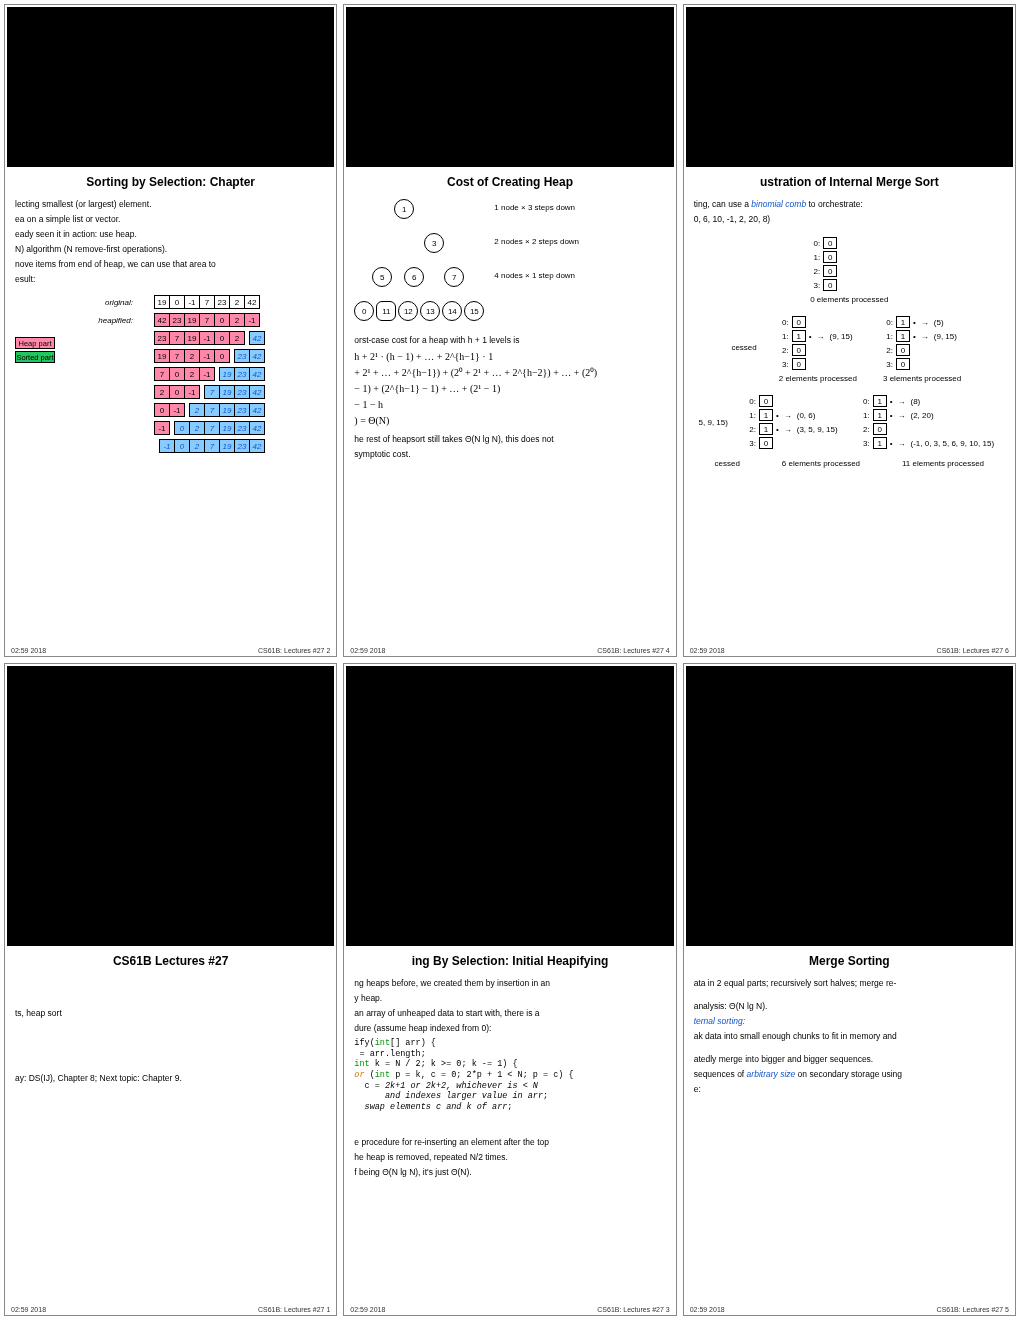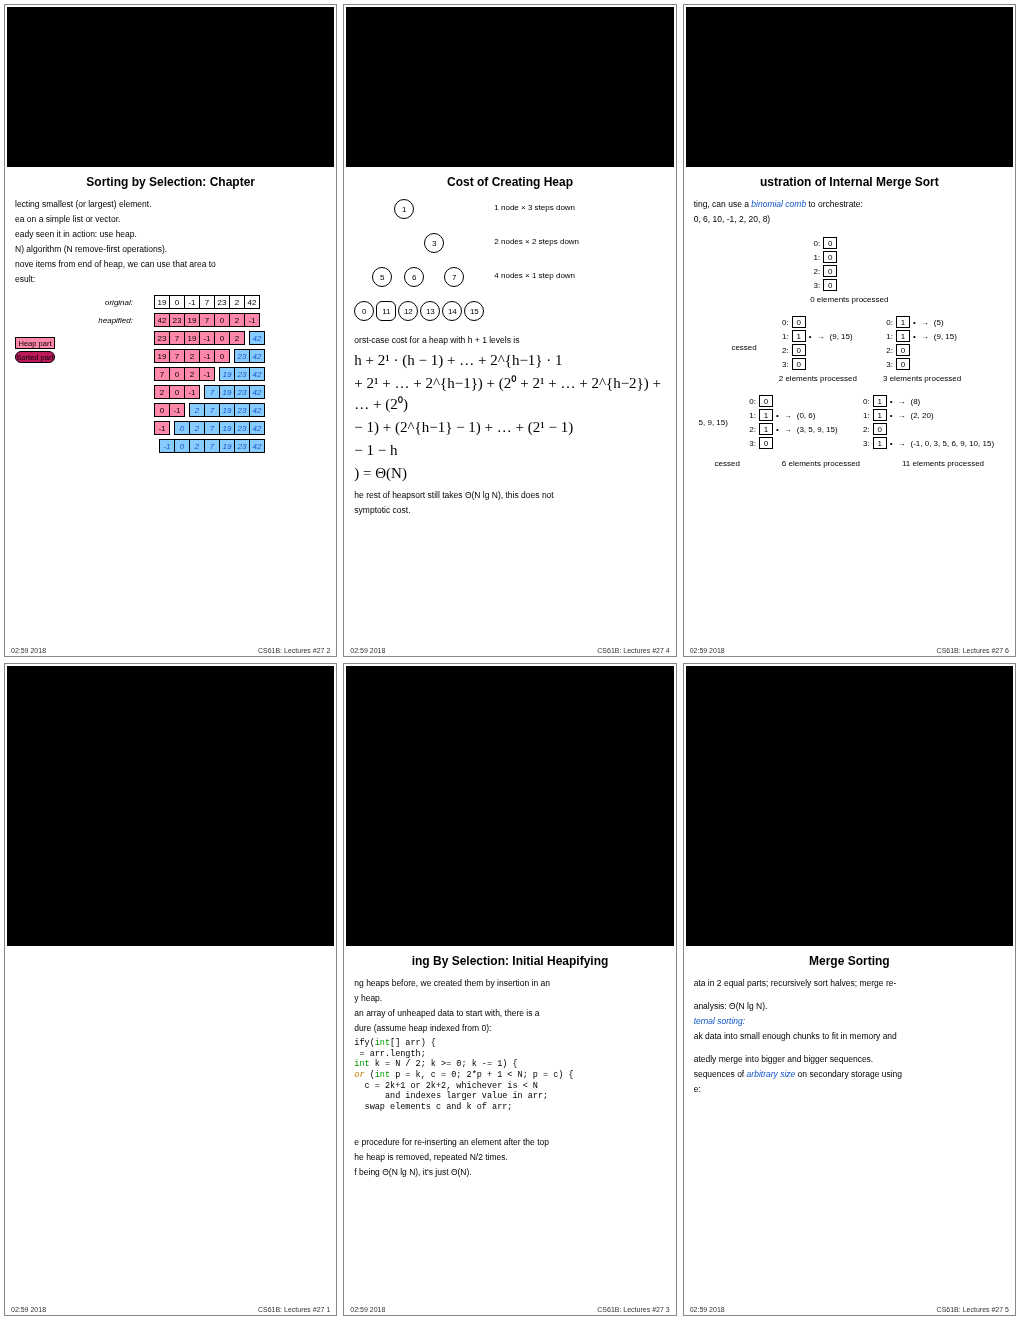--- a/index.html
+++ b/index.html
@@ -42,21 +42,21 @@
   }
   .slide .footer {
     position: absolute;
     bottom: 2px; left: 6px; right: 6px;
     display: flex;
     justify-content: space-between;
     font-size: 7px;
     color: #333;
   }
   .body-text { font-size: 8.5px; line-height: 1.3; margin-bottom: 4px; }
-  .italic { }
+  .italic { font-style: italic; }
   .blue { color: #1155cc; font-style: italic; }
   .code {
     font-family: "Courier New", monospace;
     font-size: 8.5px;
     white-space: pre;
     line-height: 1.25;
   }
   .kw-int  { color: #009900; }
   .kw-for  { color: #cc7700; font-style: italic; }
 
@@ -78,21 +78,21 @@
   .leg-sw { width:40px; height:12px; border:1px solid #000; font-size:7.5px;
             display:flex; align-items:center; justify-content:center; }
 
   
   .tree { position:relative; height:130px; margin-bottom:6px; }
   .tnode { position:absolute; width:20px; height:20px; border:1px solid #000;
            border-radius:50%; display:flex; align-items:center; justify-content:center;
            font-size:8px; background:#fff; z-index:2; }
   .tnote { position:absolute; font-size:8px; }
 
-  .math { font-family: 'Times New Roman', serif; font-size:15px; line-height:1.4; margin:2px 0; }
+  .math { font-family: 'Times New Roman', serif; font-size:10px; line-height:1.4; margin:2px 0; }
 
   
   .comb { display:flex; flex-direction:column; align-items:flex-start; gap:2px; margin:4px auto; }
   .comb-row { display:flex; align-items:center; gap:3px; font-size:8px; }
   .comb-idx { width:10px; text-align:right; }
   .comb-box { width:14px; height:12px; border:1px solid #000;
               display:flex; align-items:center; justify-content:center; font-size:8px; }
   .comb-arrow::after { content:"→"; margin:0 2px; }
   .comb-val { font-size:8px; }
   .comb-cap { font-size:8px; text-align:center; margin-top:2px; }
@@ -112,21 +112,21 @@
     <div class="body-text">N) algorithm (N remove-first operations).</div>
     <div class="body-text">nove items from end of heap, we can use that area to</div>
     <div class="body-text">esult:</div>
 
     <div style="display:flex; align-items:flex-start; gap:8px; margin-top:6px;">
       <div class="legend" style="margin-top:46px;">
         <div class="leg-row">
             <div class="leg-sw" style="background:#f8a;">Heap part</div>
           </div>
         <div class="leg-row">
-            <div class="leg-sw" style="background:#be185d;border-radius:6px;">Sorted part</div>
+            <div class="leg-sw" style="background:#22c55e;">Sorted part</div>
           </div>
       </div>
       <div id="heap-arrays">
           <div class="arr-wrap">
             <div class="arr-label">original:</div>
             <div class="arr-row">
               <div class="cell plain">19</div>
               <div class="cell plain">0</div>
               <div class="cell plain">-1</div>
               <div class="cell plain">7</div>
@@ -439,20 +439,27 @@
     </div>
   </div>
   <div class="footer">
     <span>02:59 2018</span>
     <span>CS61B: Lectures #27  6</span>
   </div>
 </div>
 
 <div class="slide">
   <div class="blackbox" style="height:280px;"></div>
+  <div class="content" style="margin-top:284px;">
+    <h1>CS61B Lectures #27</h1>
+    <div style="height:30px;"></div>
+    <div class="body-text">ts, heap sort</div>
+    <div style="height:50px;"></div>
+    <div class="body-text">ay: DS(IJ), Chapter 8; Next topic: Chapter 9.</div>
+  </div>
   <div class="footer">
     <span>02:59 2018</span>
     <span>CS61B: Lectures #27  1</span>
   </div>
 </div>
 
 <div class="slide">
   <div class="blackbox" style="height:280px;"></div>
   <div class="content" style="margin-top:284px;">
     <h1>ing By Selection: Initial Heapifying</h1>

